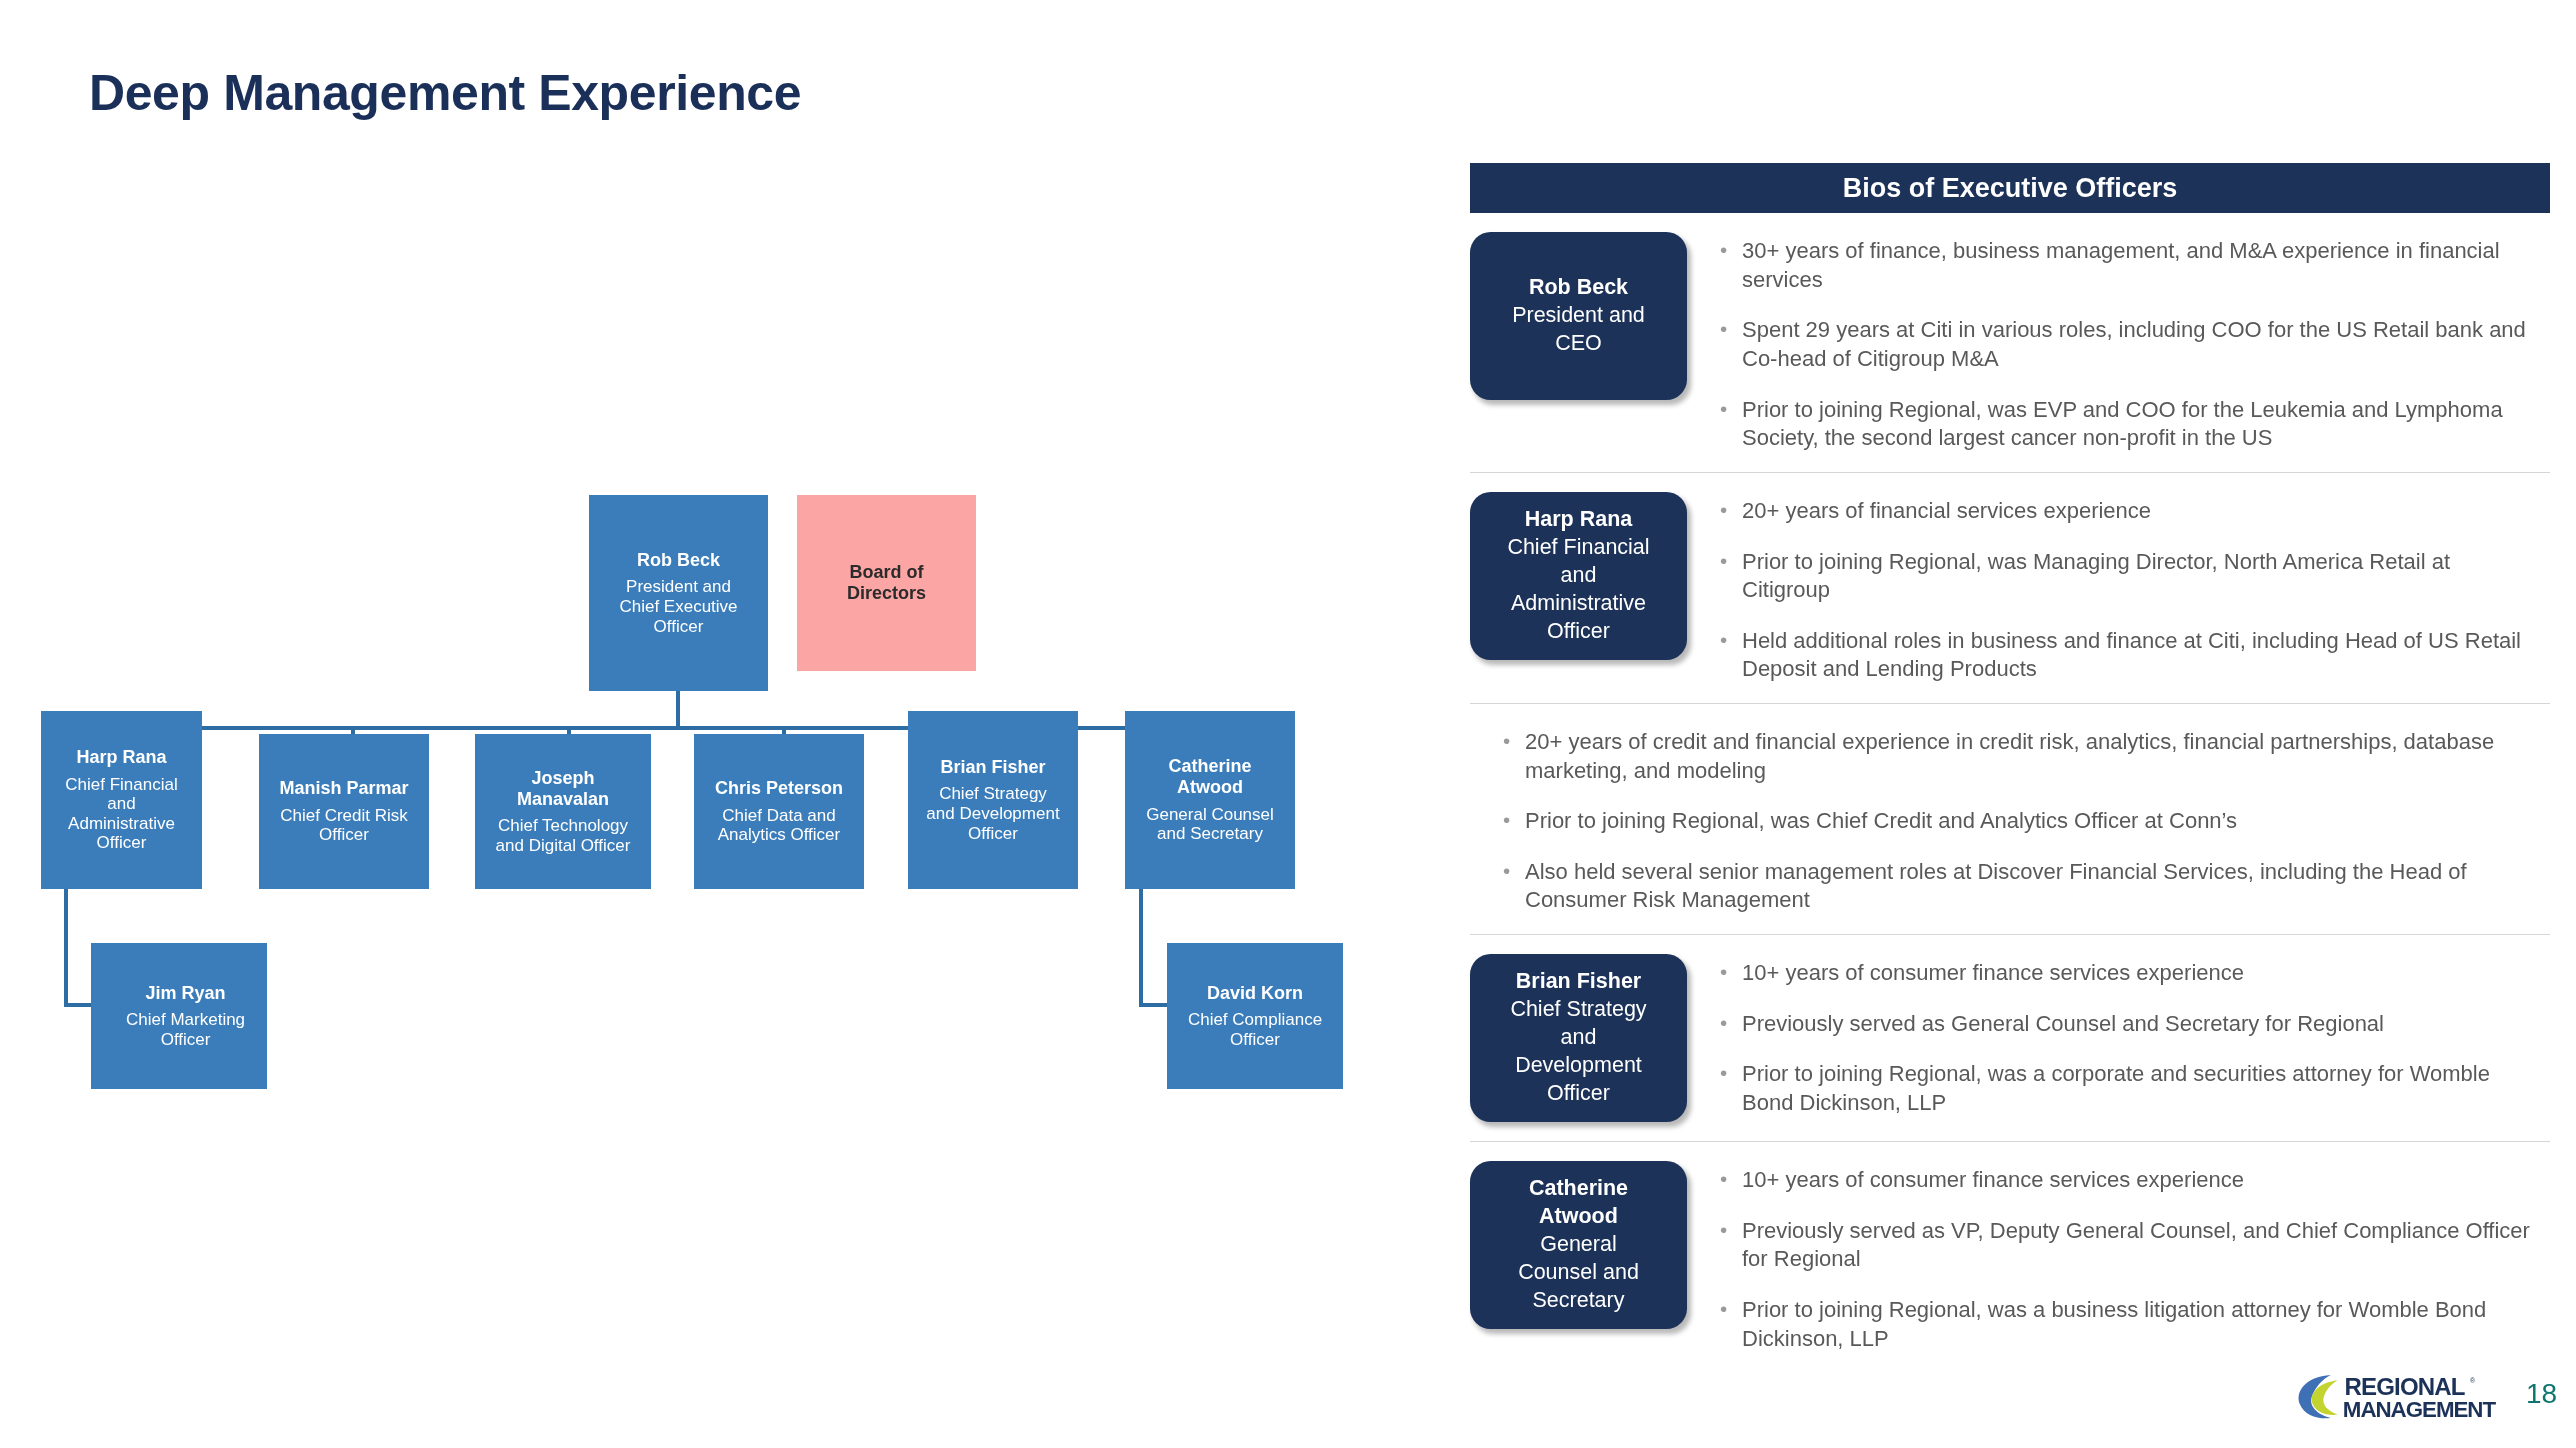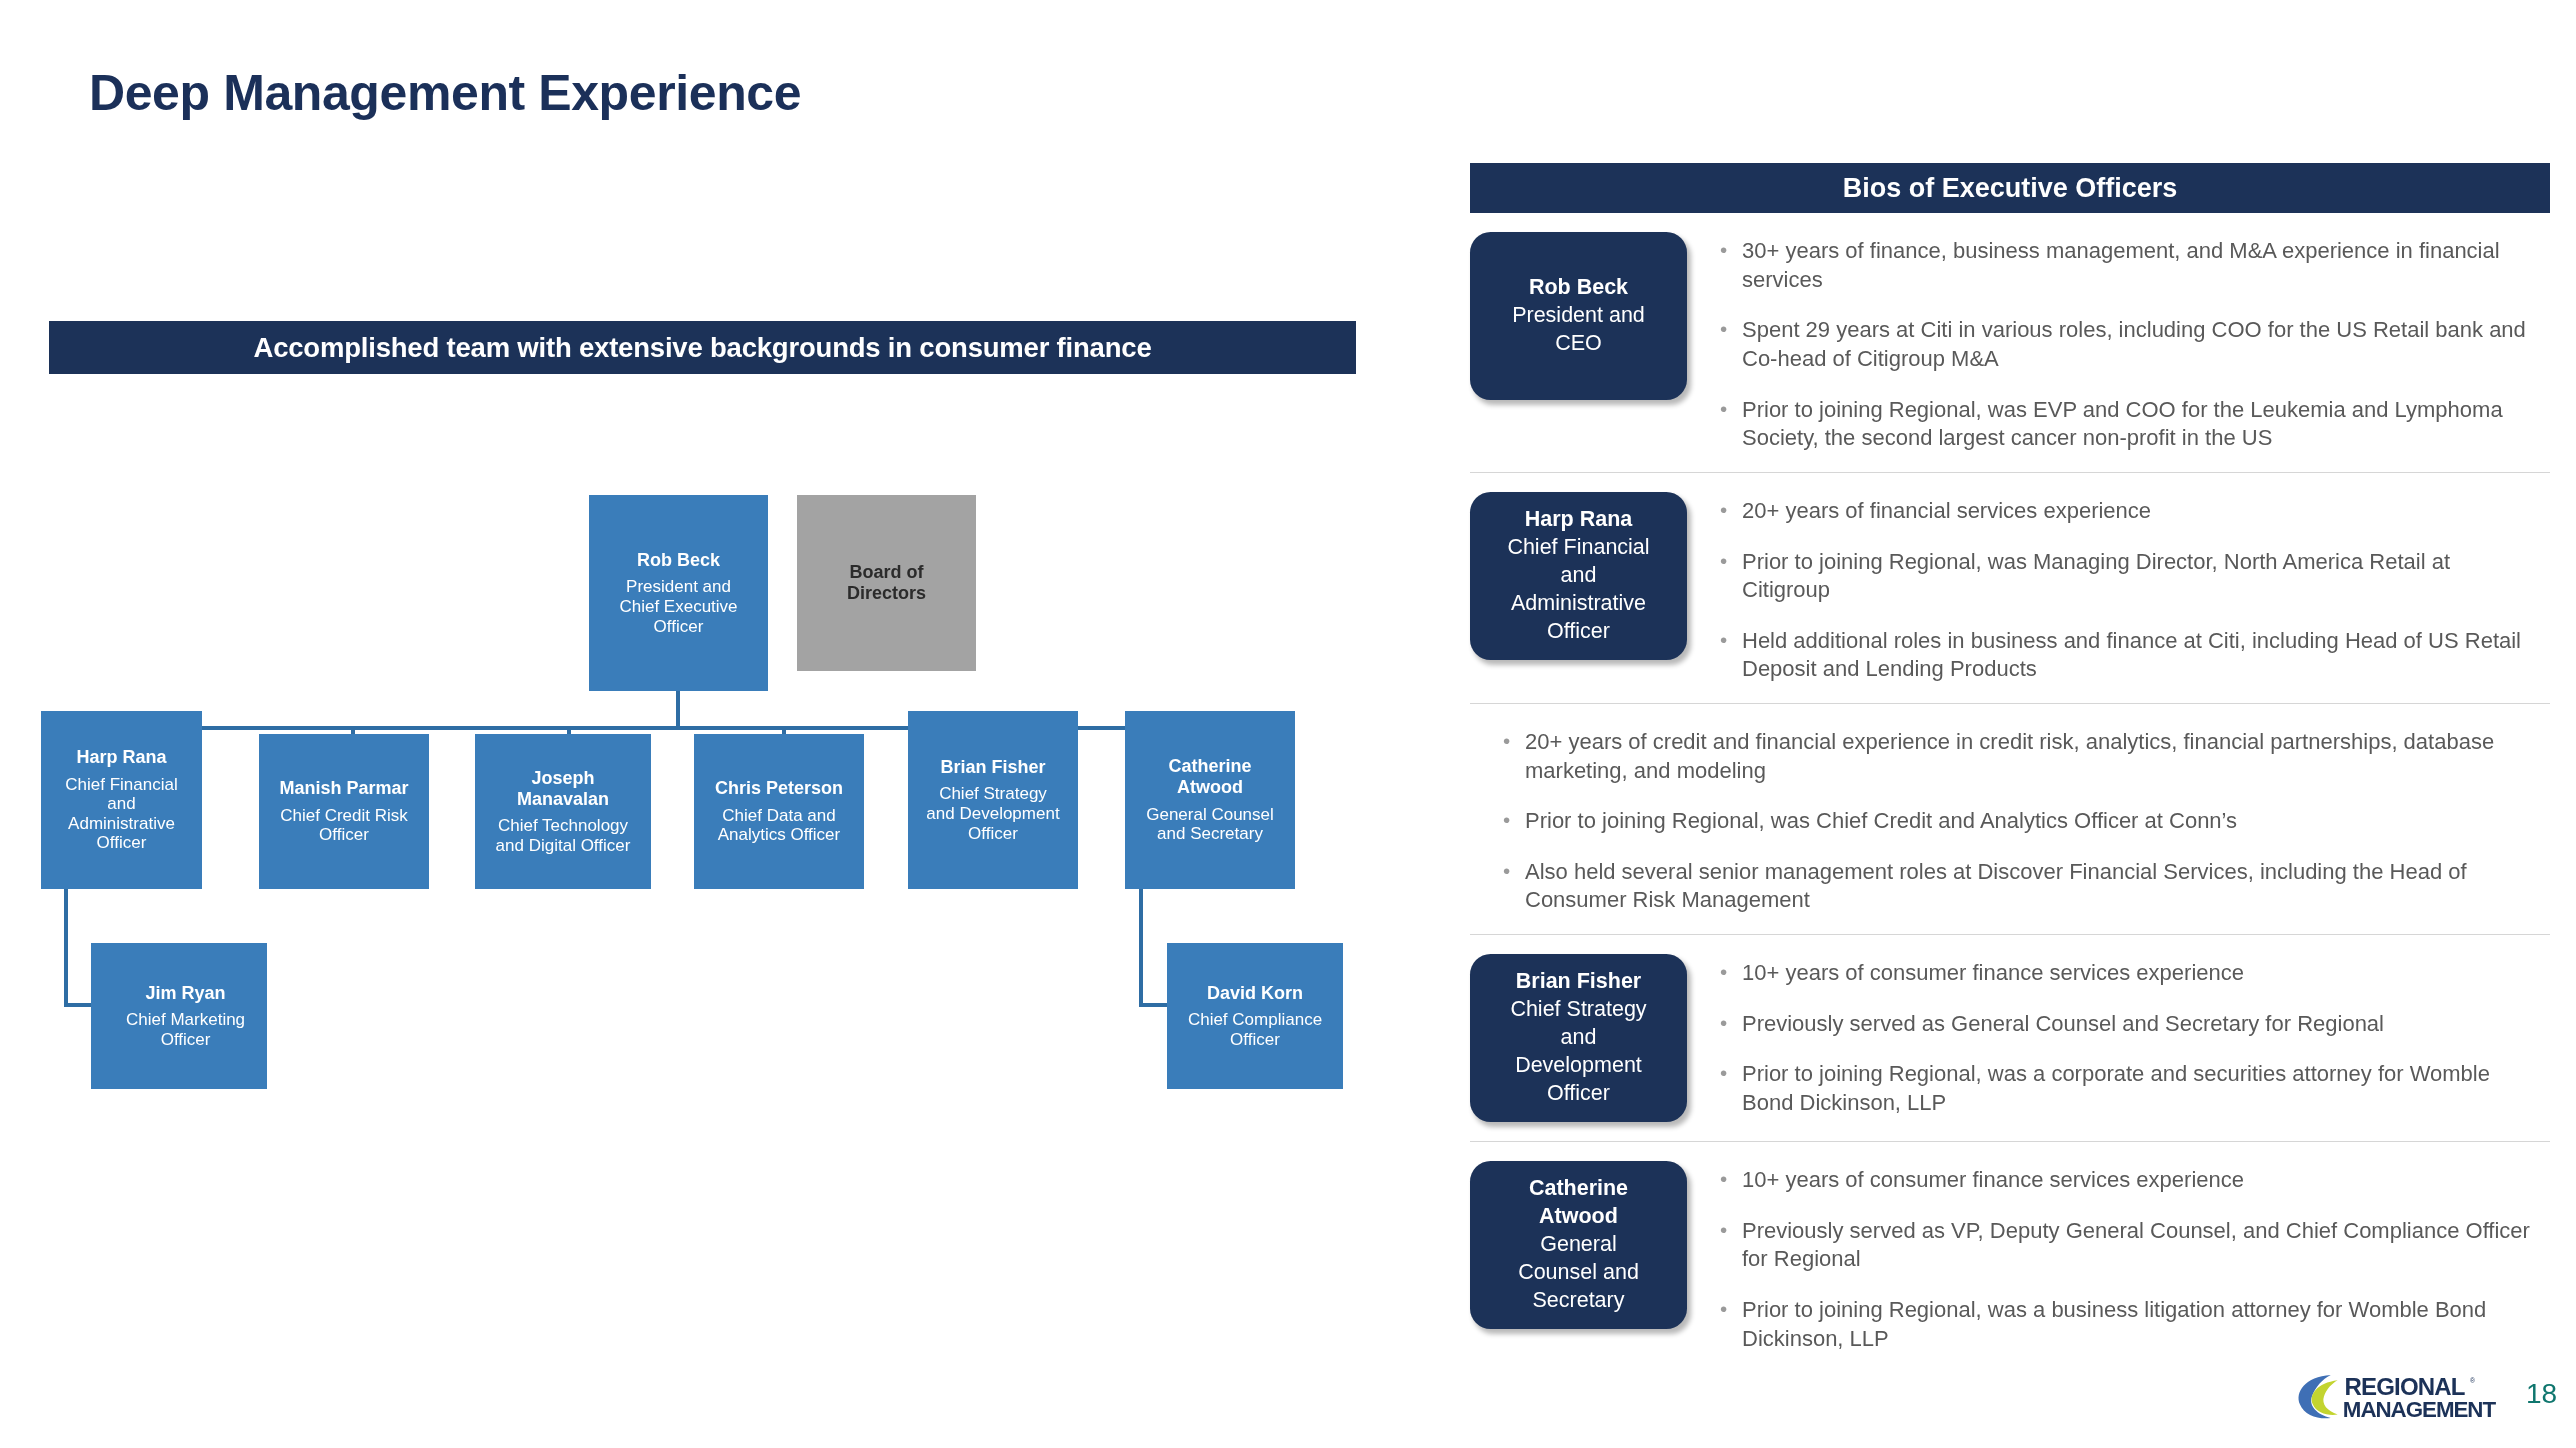--- a/index.html
+++ b/index.html
@@ -37,21 +37,21 @@
     background: #3a7dba;
     color: #ffffff;
     display: flex; flex-direction: column;
     align-items: center; justify-content: center;
     text-align: center;
     padding: 5.2px 6.9px;
     line-height: 1.15;
   }
   .org-box .nm { font-weight: bold; font-size: 18px; margin-bottom: 6.9px; }
   .org-box .tt { font-size: 17px; font-weight: 400; }
-  .org-box.board { background: #a3a3a3; color: #2b2b2b; }
+  .org-box.board { background: #fca5a5; color: #2b2b2b; }
   .org-box.board .nm { font-weight: bold; font-size: 18px; margin-bottom: 0; }
 
   .conn { position: absolute; background: #2e6da4; }
 
   
   .bios-panel { position: absolute; left: 1470px; top: 163px; width: 1080px; }
   .bios-header {
     width: 1080px; height: 50px; background: #1c3258;
     display: flex; align-items: center; justify-content: center;
   }
@@ -99,23 +99,20 @@
     font-size: 28px; color: #0f766e;
   }
 </style>
 </head>
 <body>
 
 <div class="slide">
 
   <div class="slide-title">Deep Management Experience</div>
 
-  <div class="subtitle-band">
-    <span class="subtitle-band-text">Accomplished team with extensive backgrounds in consumer finance</span>
-  </div>
 
   <div class="orgchart">
 
     <div class="org-box" style="left:589px; top:495px; width:179px; height:196px;">
       <div class="nm">Rob Beck</div>
       <div class="tt mlt">President and<br>Chief Executive<br>Officer</div>
     </div>
 
     <div class="org-box board" style="left:797px; top:495px; width:179px; height:176px;">
       <div class="nm mlt">Board of<br>Directors</div>

